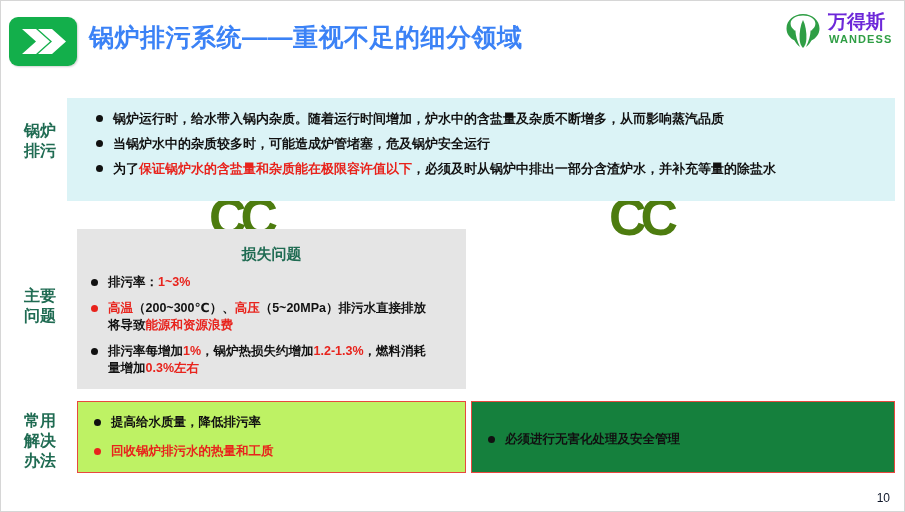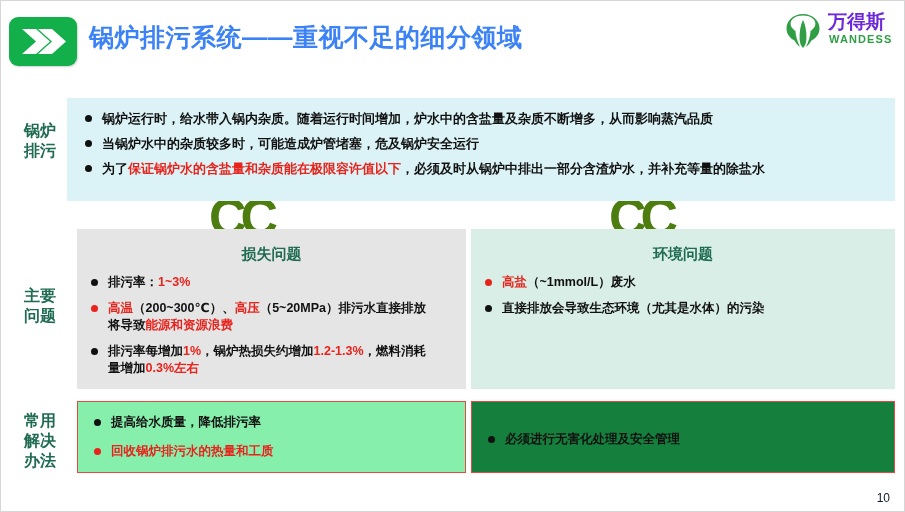--- a/index.html
+++ b/index.html
@@ -104,21 +104,21 @@
     background: #e5e5e5;
   }
   #box-env {
     left: 470px; top: 228px;
     width: 424px; height: 160px;
     background: #d8eee6;
   }
   #box-sol-left {
     left: 76px; top: 400px;
     width: 389px; height: 72px;
-    background: #86efac;
+    background: #bef264;
     border: 1.5px solid #e8483f;
   }
   #box-sol-right {
     left: 470px; top: 400px;
     width: 424px; height: 72px;
     background: #15803d;
     border: 1.5px solid #e8483f;
   }
 
   .box-heading {
@@ -148,21 +148,21 @@
   ul.bullets > li::before {
     content: "";
     position: absolute;
     left: 4px; top: 5px;
     width: 7px; height: 7px;
     border-radius: 50%;
     background: #111111;
   }
   ul.bullets > li.red-bullet::before { background: #e8231c; }
 
-  #box-top ul.bullets { padding: 12px 18px 0 14px; }
+  #box-top ul.bullets { padding: 12px 18px 0 25px; }
   #box-top ul.bullets > li { margin-bottom: 8px; font-size: 13px; }
 
   #box-loss ul.bullets,
   #box-env  ul.bullets { padding: 0 32px 0 10px; }
   #box-loss ul.bullets > li { margin-bottom: 9px; }
   #box-env  ul.bullets > li { margin-bottom: 9px; }
 
   #box-sol-left ul.bullets,
   #box-sol-right ul.bullets { padding: 12px 14px 0 12px; }
   #box-sol-left ul.bullets > li { margin-bottom: 12px; }
@@ -235,27 +235,20 @@
 
   <div class="box" id="box-loss">
     <div class="box-heading">损失问题</div>
     <ul class="bullets">
         <li><span>排污率：</span><span class="hl">1~3%</span></li>
         <li class="red-bullet"><span class="hl">高温</span><span>（200~300℃）、</span><span class="hl">高压</span><span>（5~20MPa）排污水直接排放将导致</span><span class="hl">能源和资源浪费</span></li>
         <li><span>排污率每增加</span><span class="hl">1%</span><span>，锅炉热损失约增加</span><span class="hl">1.2-1.3%</span><span>，燃料消耗量增加</span><span class="hl">0.3%左右</span></li>
       </ul>
   </div>
 
-  <div class="box" id="box-env">
-    <div class="box-heading">环境问题</div>
-    <ul class="bullets">
-        <li class="red-bullet"><span class="hl">高盐</span><span>（~1mmol/L）废水</span></li>
-        <li><span>直接排放会导致生态环境（尤其是水体）的污染</span></li>
-      </ul>
-  </div>
 
   <div class="box" id="box-sol-left">
     <ul class="bullets">
         <li><span>提高给水质量，降低排污率</span></li>
         <li class="red-bullet"><span class="hl">回收锅炉排污水的热量和工质</span></li>
       </ul>
   </div>
 
   <div class="box" id="box-sol-right">
     <ul class="bullets">

